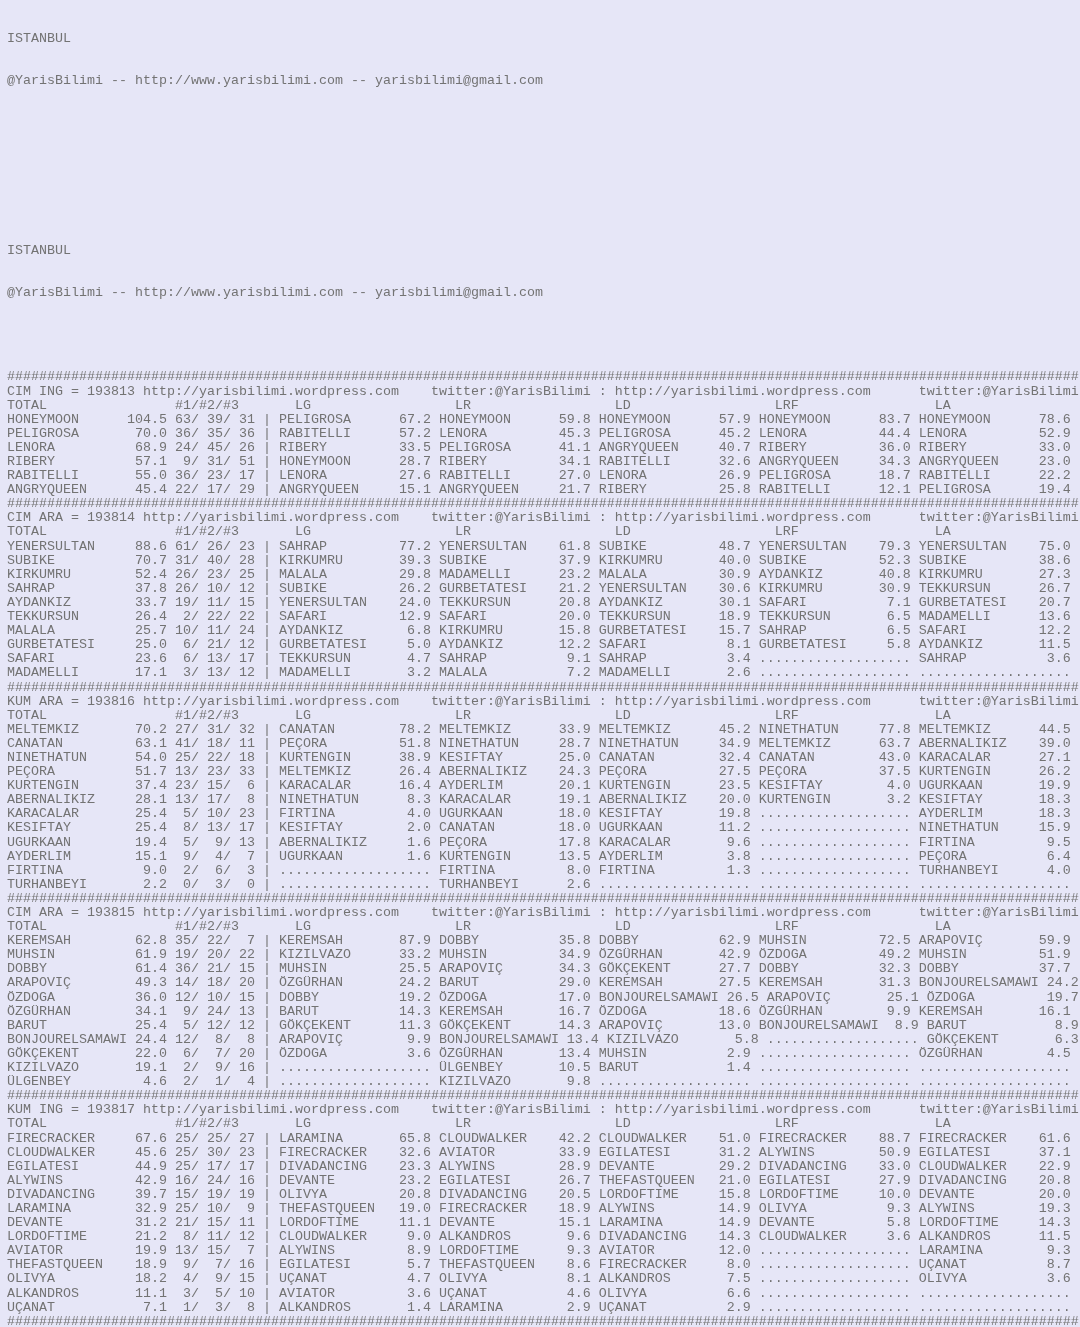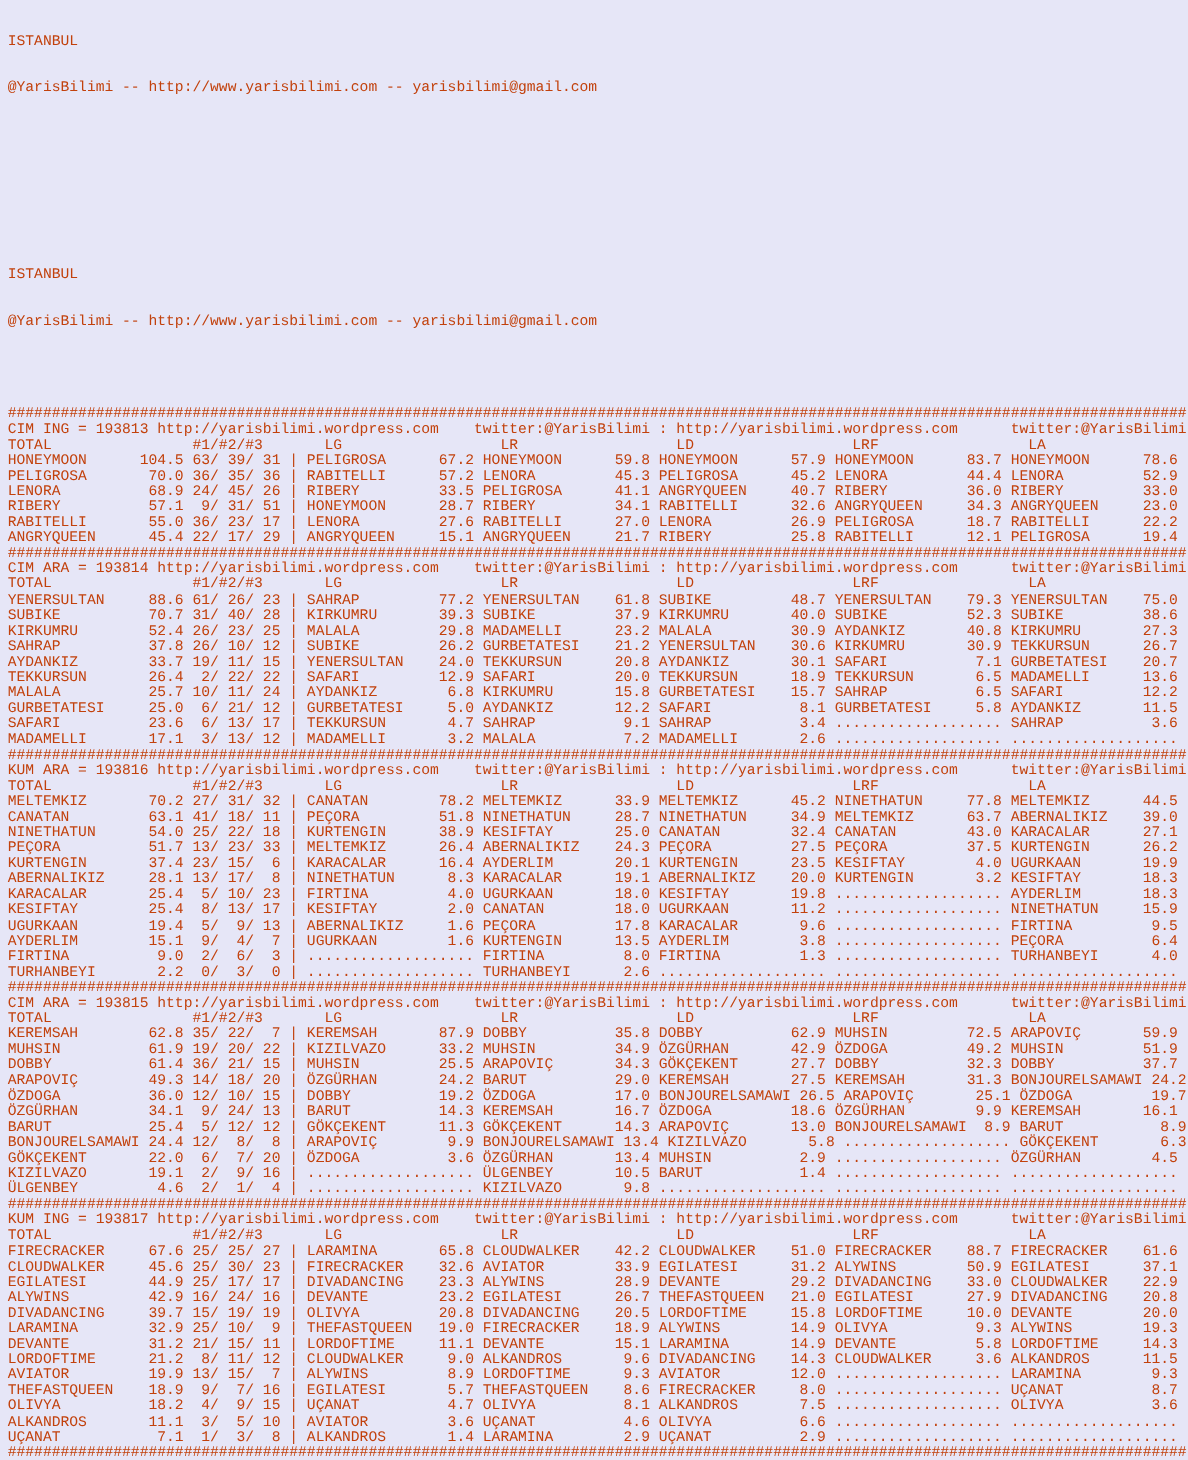--- a/index.html
+++ b/index.html
@@ -7,21 +7,21 @@
     width: 1080px; height: 1327px; overflow: hidden;
     background: #e6e6f7;
   }
   .doc {
     box-sizing: border-box;
     width: 1080px; height: 1327px; overflow: hidden;
     padding: 4px 0 0 7px;
     font-family: "Liberation Mono", "DejaVu Sans Mono", monospace;
     font-size: 13.33px;
     line-height: 14.1px;
-    color: #c2410c;
+    color: #737373;
     white-space: pre;
   }
   .line { height: 14.1px; white-space: pre; }
 </style>
 </head>
 <body>
 
 <div class="doc">
   <div class="line">ISTANBUL</div>
   <div class="line">@YarisBilimi -- http://www.yarisbilimi.com -- yarisbilimi@gmail.com</div>

